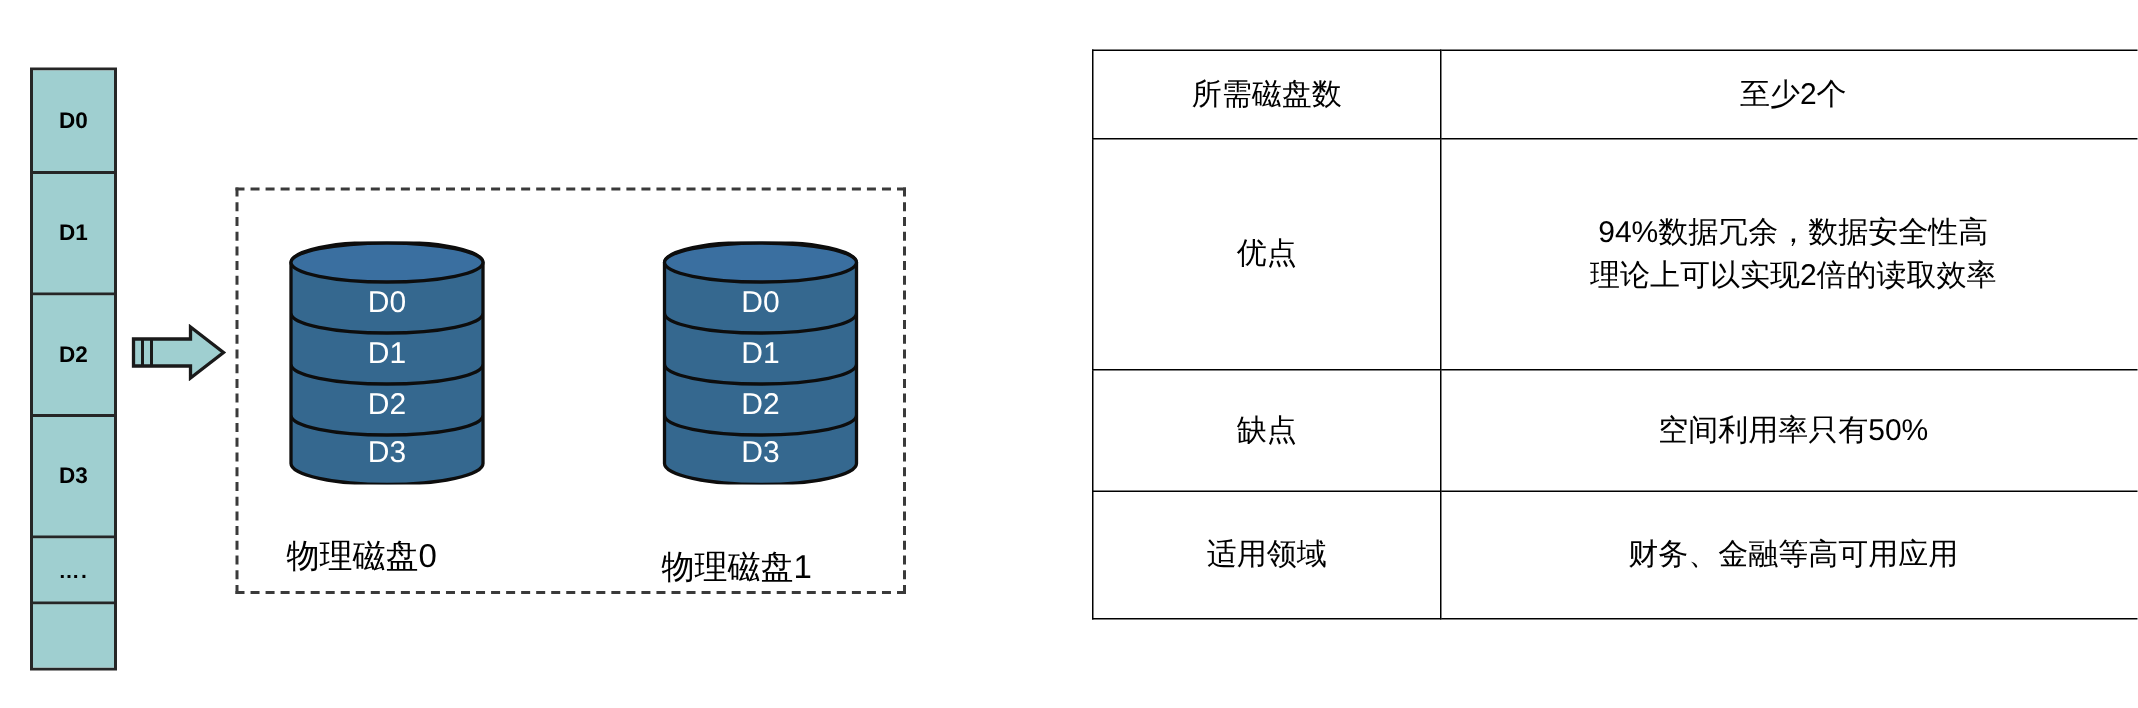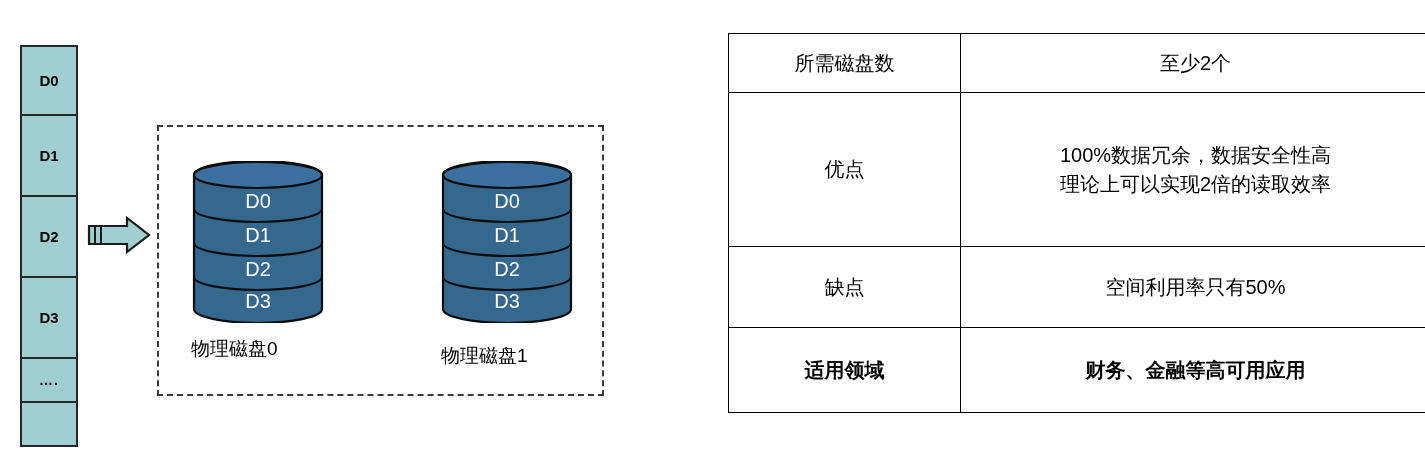--- a/index.html
+++ b/index.html
@@ -70,23 +70,24 @@
   .disk {
     position: absolute;
     width: 132px;
     height: 162px;
   }
   #disk-0 { left: 192px; top: 161px; }
   #disk-1 { left: 441px; top: 161px; }
 
   .disk-caption {
     position: absolute;
-    font-size: 19px;
+    font-size: 22px;
     color: #000;
     white-space: nowrap;
+    margin-top: 20px;
   }
   #disk-0-caption { left: 191px; top: 336px; }
   #disk-1-caption { left: 441px; top: 343px; }
 
   
   #spec-table {
     position: absolute;
     left: 728px;
     top: 33px;
     width: 676px;
@@ -100,21 +101,21 @@
     vertical-align: middle;
     font-size: 20px;
     line-height: 1.45;
     padding: 2px 6px;
   }
   #spec-table td.label-cell { width: 219px; }
   #spec-table td.value-cell { width: 457px; }
   #spec-table tr.r1 td { height: 54px; }
   #spec-table tr.r2 td { height: 149px; }
   #spec-table tr.r3 td { height: 76px; margin-top: 40px; }
-  #spec-table tr.r4 td { height: 80px; font-weight: bold; }
+  #spec-table tr.r4 td { height: 80px; }
   .value-line { display: block; white-space: nowrap; }
 </style>
 </head>
 <body>
 
 <div id="logical-column">
   <div class="logical-block b0">D0</div>
   <div class="logical-block b1">D1</div>
   <div class="logical-block b2">D2</div>
   <div class="logical-block b3">D3</div>
@@ -174,21 +175,21 @@
   <tbody>
     <tr class="r1">
       <td class="label-cell">所需磁盘数</td>
       <td class="value-cell">
         <span class="value-line">至少2个</span>
       </td>
     </tr>
     <tr class="r2">
       <td class="label-cell">优点</td>
       <td class="value-cell">
-        <span class="value-line">100%数据冗余，数据安全性高</span>
+        <span class="value-line">94%数据冗余，数据安全性高</span>
         <span class="value-line">理论上可以实现2倍的读取效率</span>
       </td>
     </tr>
     <tr class="r3">
       <td class="label-cell">缺点</td>
       <td class="value-cell">
         <span class="value-line">空间利用率只有50%</span>
       </td>
     </tr>
     <tr class="r4">

